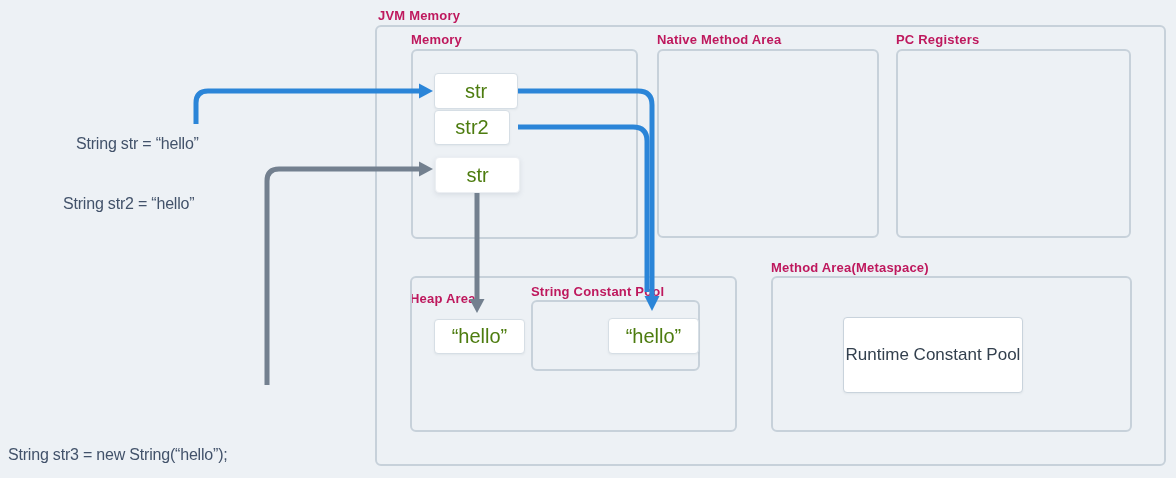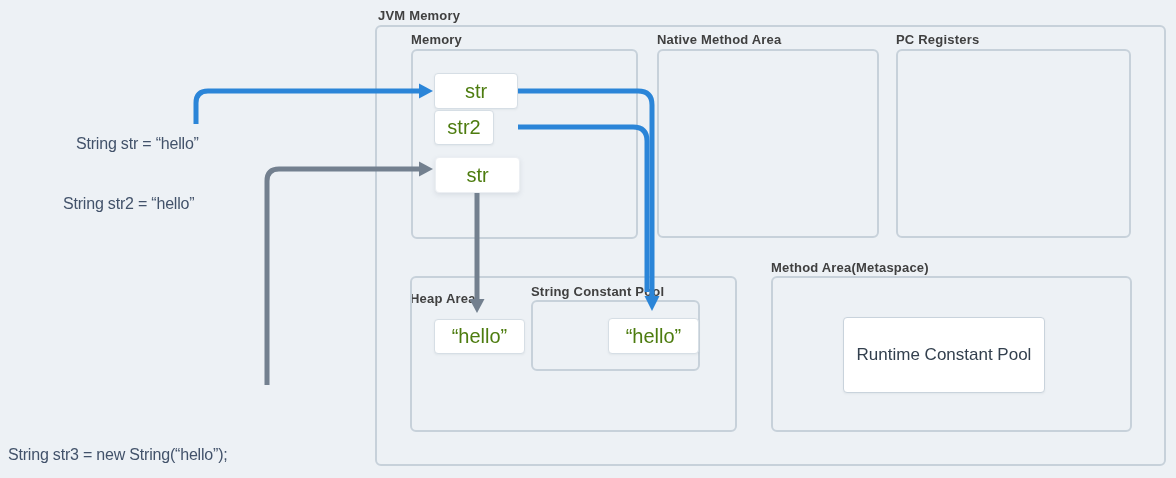--- a/index.html
+++ b/index.html
@@ -13,21 +13,21 @@
   
   .container-box{
     position:absolute;
     border:2px solid #c7d1da;
     border-radius:6px;
     background:transparent;
     box-sizing:border-box;
   }
   .region-label{
     position:absolute;
-    font-size:13px;font-weight:700;color:#404040;
+    font-size:13px;font-weight:700;color:#be185d;
     letter-spacing:0.2px;white-space:nowrap;
   }
 
   
   .slot-box{
     position:absolute;
     background:#ffffff;
     border:1px solid #d6dee5;
     border-radius:4px;
     box-sizing:border-box;
@@ -59,24 +59,24 @@
 
   #heap-box{left:410px;top:276px;width:327px;height:156px;}
   #heap-label{left:410px;top:260px;margin-top:31px;}
 
   #scp-box{left:531px;top:300px;width:169px;height:71px;}
   #scp-label{left:531px;top:284px;}
 
   #ma-box{left:771px;top:276px;width:361px;height:156px;}
   #ma-label{left:771px;top:260px;}
 
-  #rcp-box{left:843px;top:317px;width:202px;height:76px;font-size:17px;color:#33404e;border-color:#c9d3dc;}
+  #rcp-box{left:843px;top:317px;width:180px;height:76px;font-size:17px;color:#33404e;border-color:#c9d3dc;}
 
   #slot-str{left:434px;top:73px;width:84px;height:36px;}
-  #slot-str2{left:434px;top:110px;width:60px;height:35px;}
+  #slot-str2{left:434px;top:110px;width:76px;height:35px;}
   #slot-str3{left:435px;top:157px;width:85px;height:36px;}
 
   #heap-hello{left:434px;top:319px;width:91px;height:35px;}
   #pool-hello{left:608px;top:318px;width:91px;height:36px;}
 
   #code-line1{left:76px;top:135px;}
   #code-line2{left:63px;top:195px;}
   #code-line3{left:8px;top:398px;margin-top:48px;}
 
   #arrows-overlay{position:absolute;left:0;top:0;z-index:10;pointer-events:none;}

